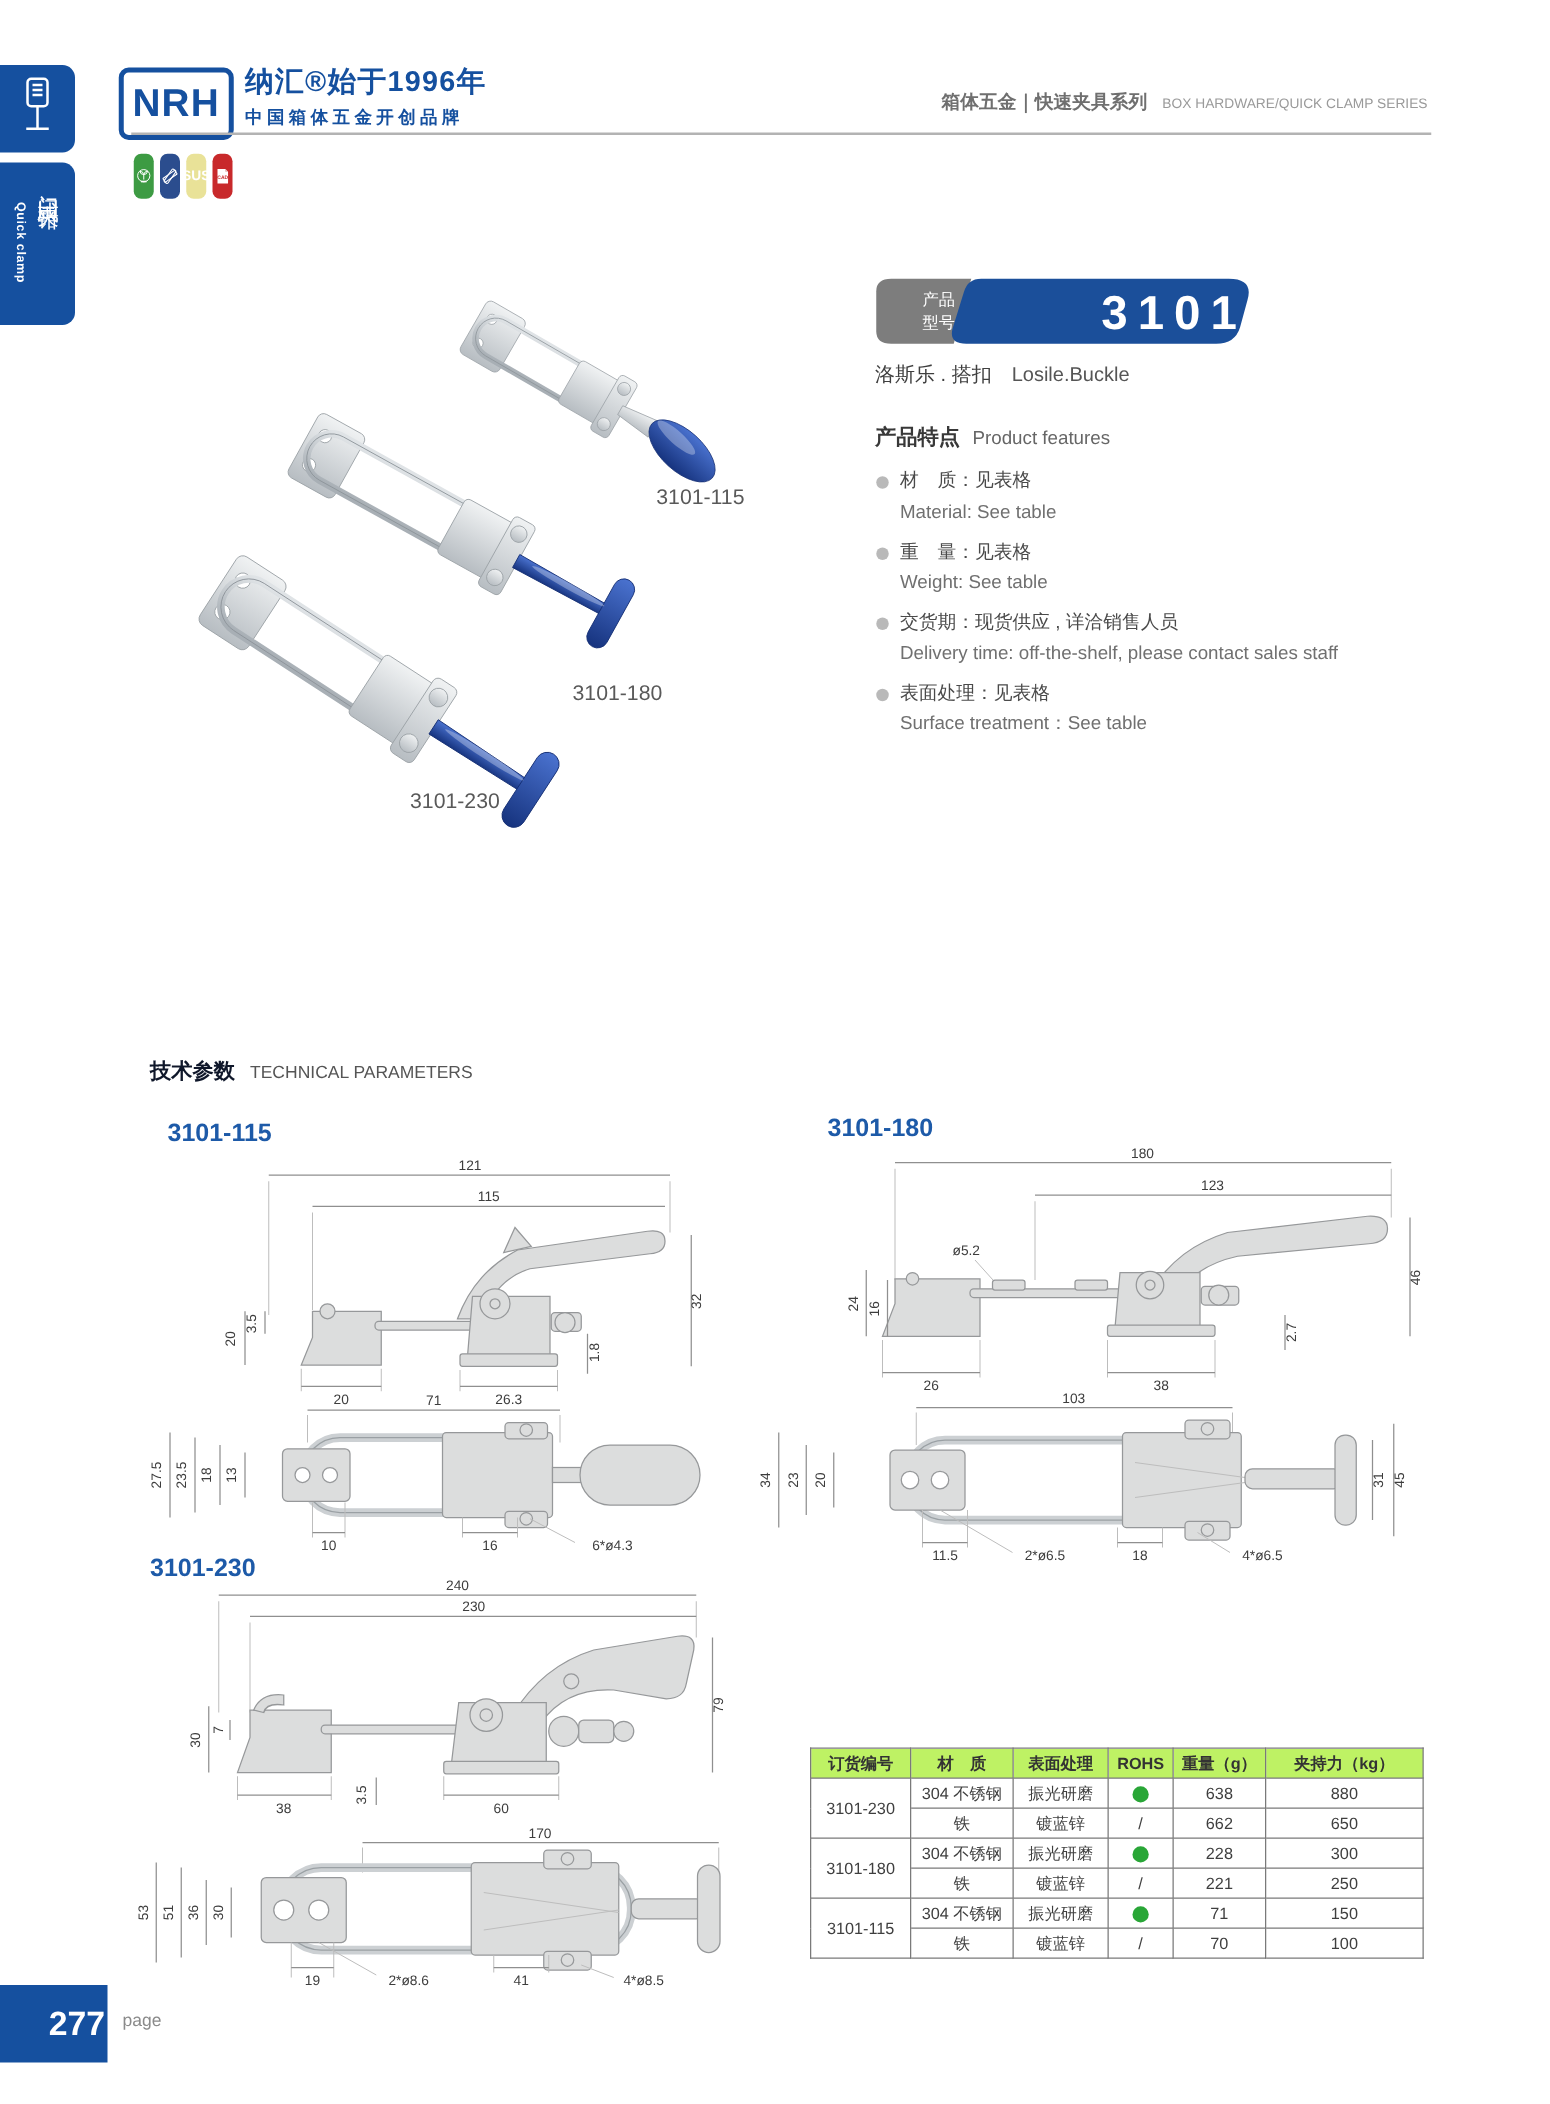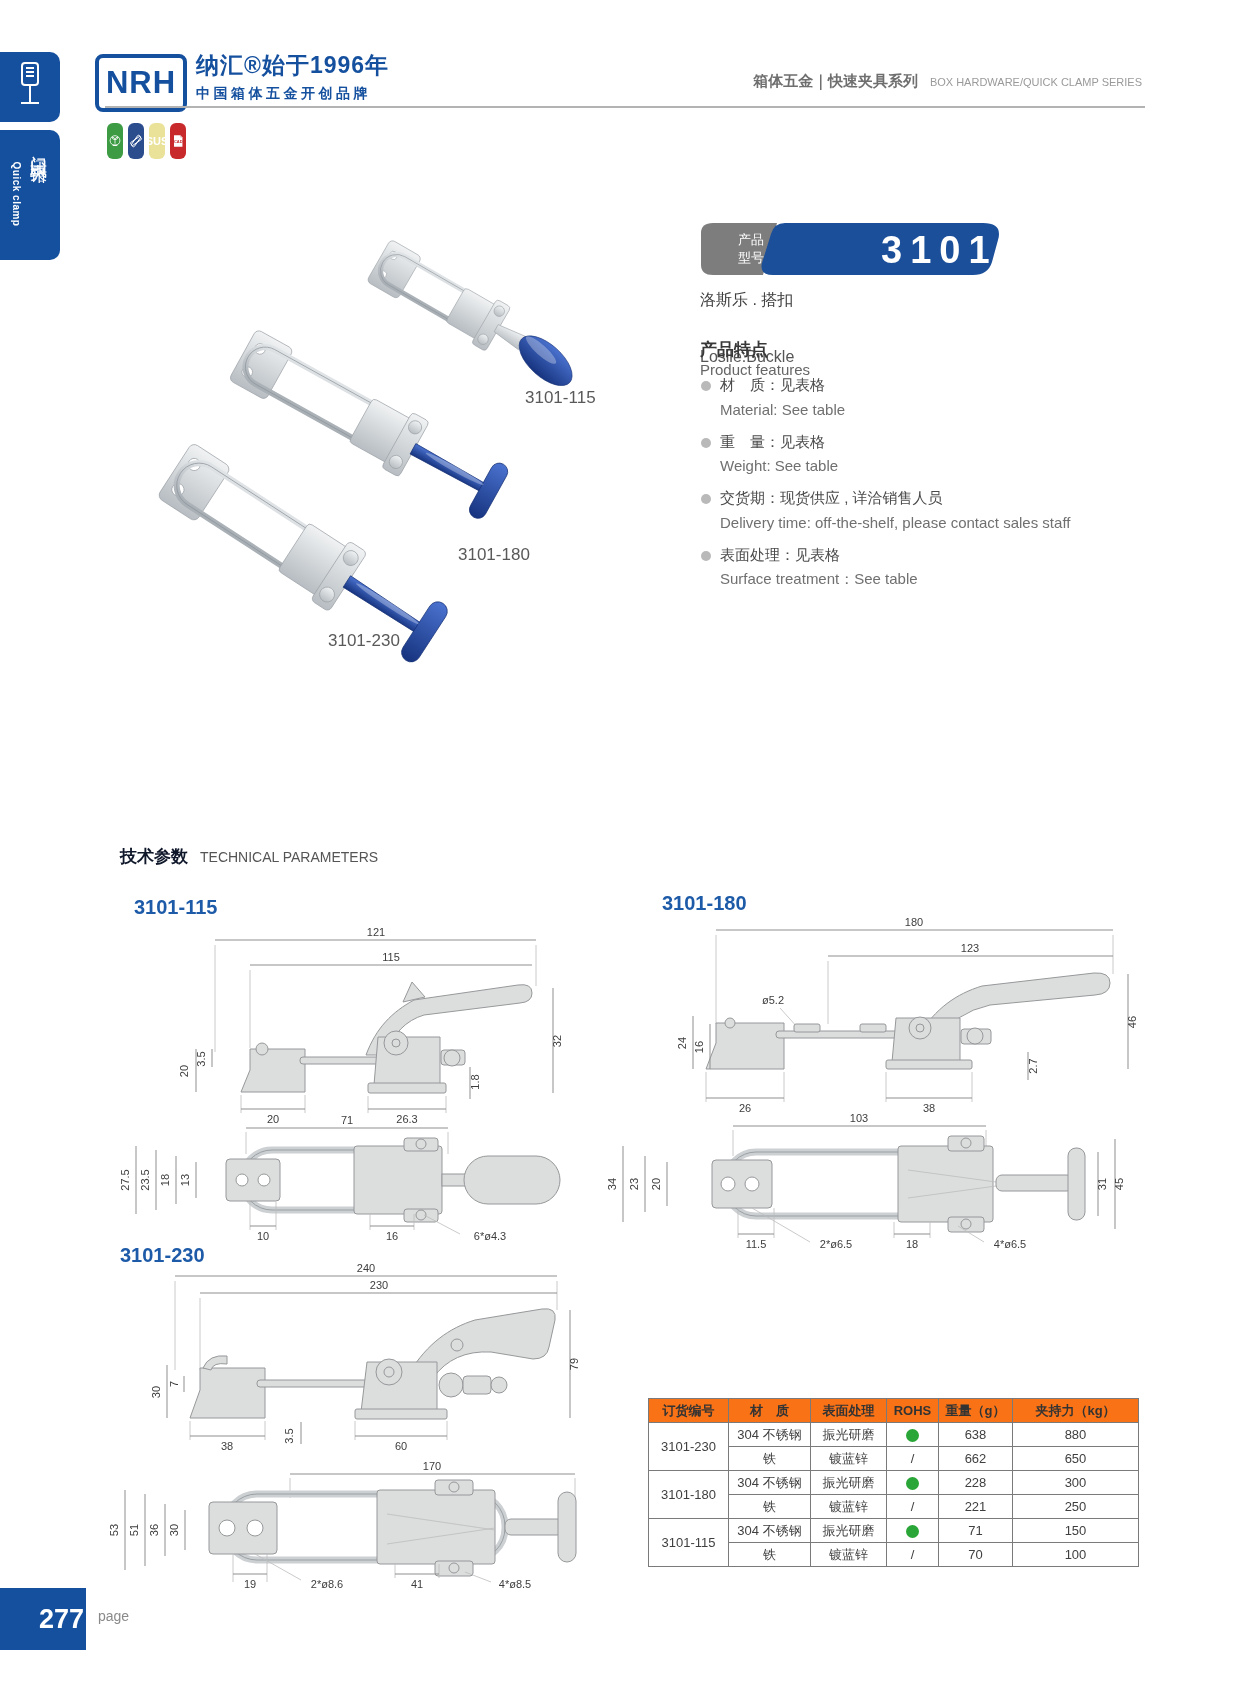--- a/index.html
+++ b/index.html
@@ -39,24 +39,24 @@
   .photo-label{font-size:17px;color:#595959;}
   .metal{fill:url(#gMetal);stroke:#9ba1a6;stroke-width:1;}
   .ubar{fill:none;stroke:url(#gBar);stroke-width:9;}
   .ubar2{fill:none;stroke:#8d949a;stroke-width:1;}
   .hole{fill:#fff;stroke:#9aa0a5;stroke-width:1;}
   .bluefill{fill:url(#gBlue);stroke:#142e73;stroke-width:1;}
   .shine{fill:#ffffff;opacity:.3;}
 
   
   .model-banner{left:693px;top:220px;width:320px;height:58px;overflow:visible;}
-  .name-row{left:700px;top:290px;display:flex;align-items:baseline;gap:37px;flex-direction:column;}
+  .name-row{left:700px;top:290px;display:flex;align-items:baseline;gap:16px;}
   .name-row .cn{font-size:16px;color:#3f3f3f;}
   .name-row .en{font-size:16px;color:#555;}
-  .feat-head{left:700px;top:338px;display:flex;align-items:baseline;flex-direction:column;}
+  .feat-head{left:700px;top:338px;display:flex;align-items:baseline;gap:10px;}
   .feat-head .cn{font-size:17px;font-weight:bold;color:#383838;}
   .feat-head .en{font-size:15px;color:#666;}
   .features{left:720px;top:376px;width:420px;}
   .feat{position:relative;margin-bottom:13px;}
   .feat .dot{position:absolute;left:-19px;top:5px;width:10px;height:10px;border-radius:50%;background:#b9b9b9;}
   .feat .cn{font-size:15px;color:#4a4a4a;line-height:1.25;}
   .feat .en{font-size:15px;color:#707070;margin-top:6px;line-height:1.25;}
 
   
   .tech-head{left:120px;top:845px;display:flex;align-items:baseline;gap:12px;}
@@ -69,21 +69,21 @@
   .dhole{fill:#ffffff;stroke:#96989a;stroke-width:1;}
   .dline{stroke:#8f8f8f;stroke-width:1;fill:none;}
   .dext{stroke:#bdbdbd;stroke-width:.8;fill:none;}
   .uloop{fill:none;stroke:#ccd0d3;stroke-width:7;}
   .uloop2{fill:none;stroke:#9aa0a4;stroke-width:1;}
 
   
   .spec-table{left:648px;top:1398px;border-collapse:collapse;font-size:13px;color:#3f3f3f;table-layout:fixed;}
   .spec-table th,.spec-table td{border:1px solid #7a7a7a;text-align:center;padding:0;height:23px;
       overflow:hidden;white-space:nowrap;}
-  .spec-table th{background:#f97316;font-weight:600;color:#333;}
+  .spec-table th{background:#bef264;font-weight:600;color:#333;}
   .rohs-dot{display:inline-block;width:13px;height:13px;border-radius:50%;background:#29a637;vertical-align:middle;}
 
   
   .page-num-box{left:0;top:1588px;width:86px;height:62px;background:#15509f;color:#fff;
       display:flex;align-items:center;justify-content:flex-end;padding-right:2px;
       font-size:27px;font-weight:bold;box-sizing:border-box;}
   .page-word{left:98px;top:1608px;color:#8a8a8a;font-size:14px;}
 </style>
 </head>
 <body>

